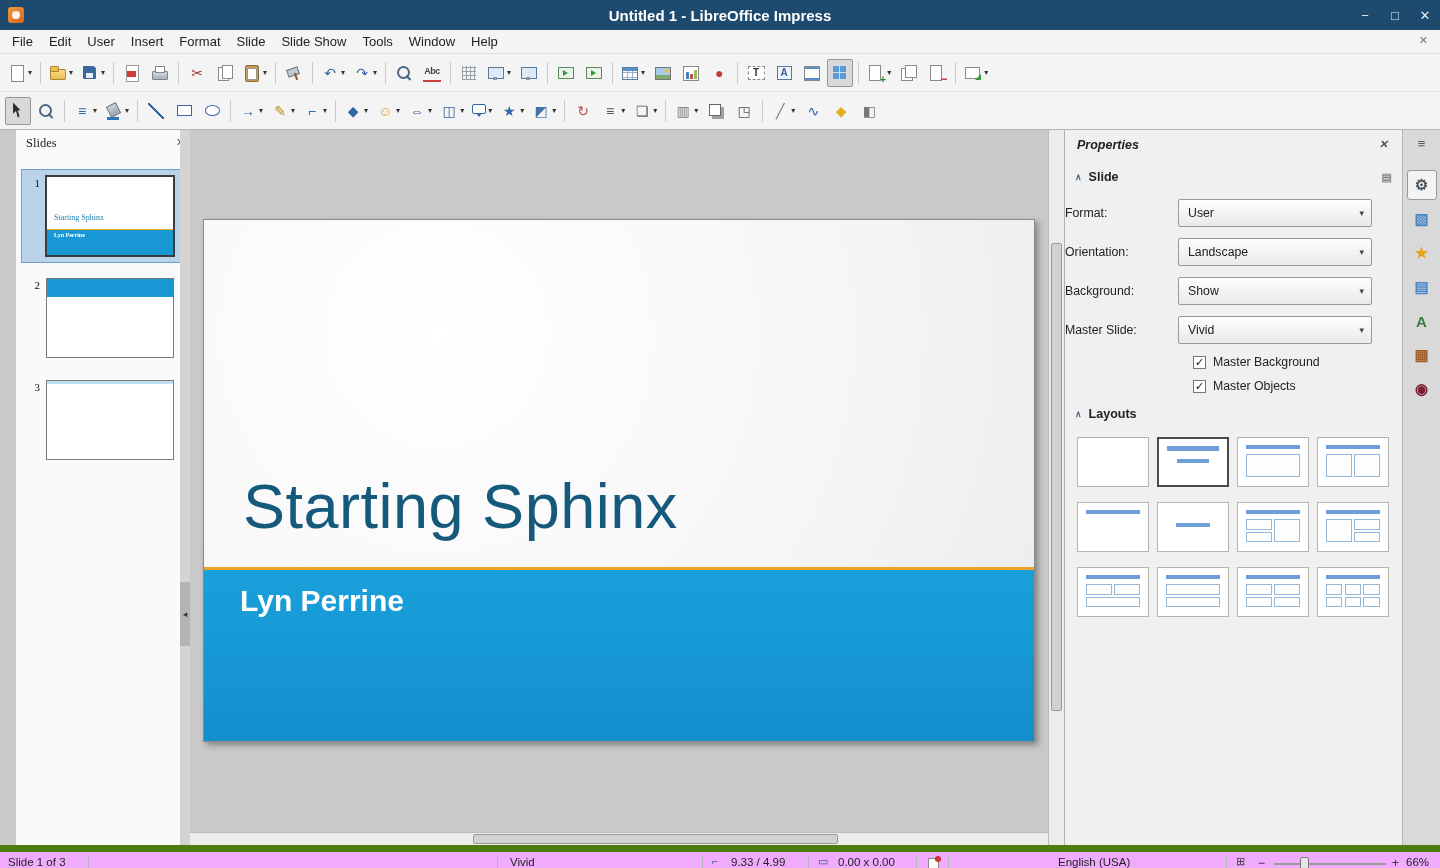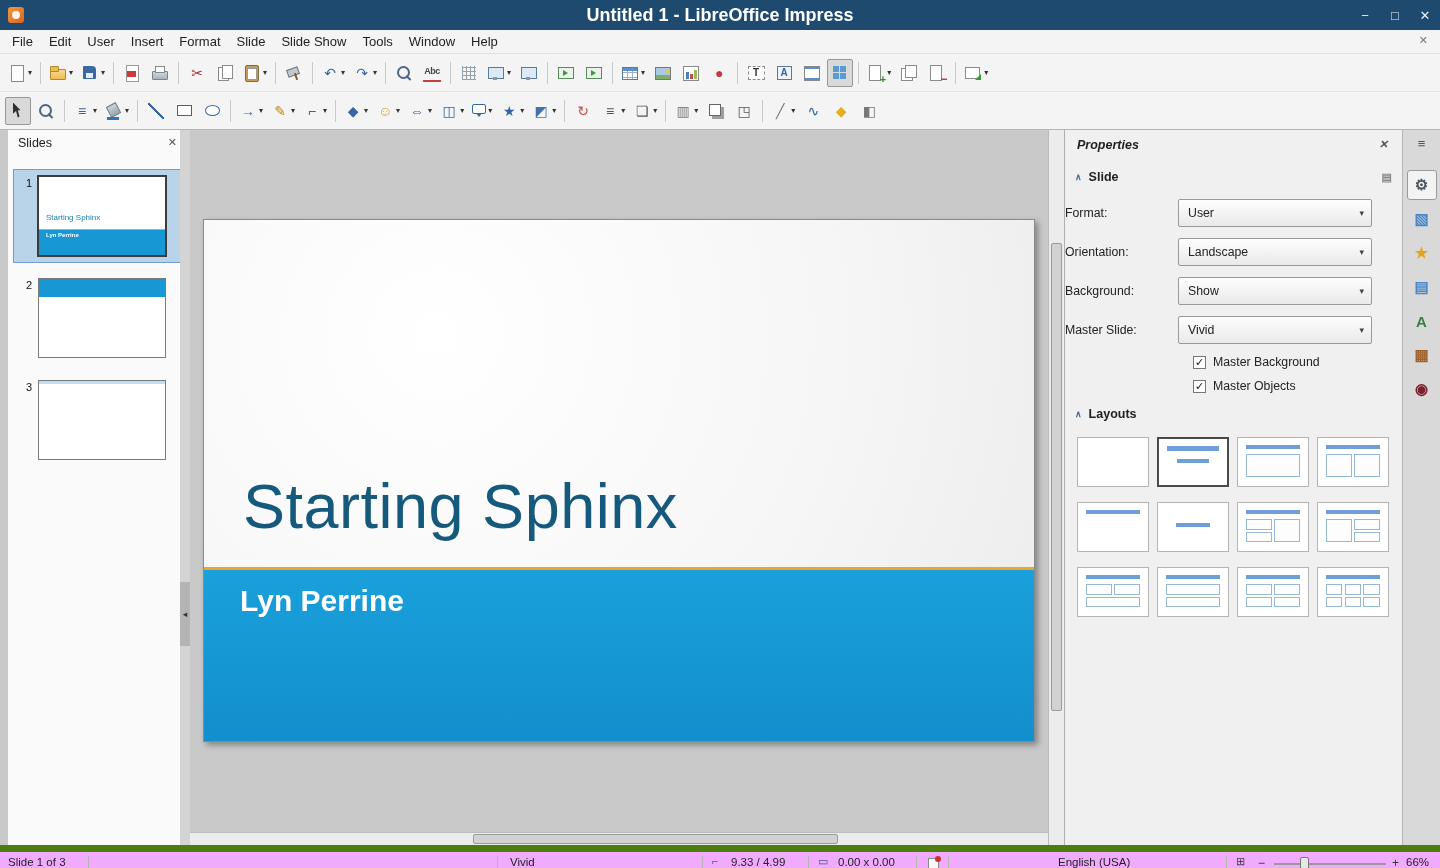--- a/index.html
+++ b/index.html
@@ -8,21 +8,21 @@
     position: relative; width: 1440px; height: 868px;
     font-family: "Liberation Sans", sans-serif;
     background: #f4f4f4; overflow: hidden;
     -webkit-font-smoothing: antialiased;
   }
   
   .titlebar { position:relative; height:30px; background:#1d4a6e; display:flex; align-items:center; }
   .app-icon { position:absolute; left:8px; top:7px; width:16px; height:16px; border-radius:3px;
     background:linear-gradient(135deg,#f09a3e,#d9641e); }
   .app-icon::after { content:""; position:absolute; left:4px; top:4px; width:8px; height:8px; border-radius:50%; background:#fff; opacity:.9; }
-  .title-text { flex:1; text-align:center; color:#ffffff; font-size:18px; font-weight:bold; }
+  .title-text { flex:1; text-align:center; color:#ffffff; font-size:15px; font-weight:bold; }
   .win-controls { position:absolute; right:6px; top:0; height:30px; display:flex; align-items:center; gap:12px; color:#e8eef4; font-size:13px; }
   .wc { width:18px; text-align:center; cursor:default; }
   
   .menubar { position:relative; height:24px; background:#f4f4f4; border-bottom:1px solid #e0e0e0; display:flex; align-items:center; }
   .menu-items { display:flex; height:100%; align-items:center; padding-left:4px; }
   .menu-item { padding:0 8px; font-size:13px; color:#222; height:100%; display:flex; align-items:center; }
   .menu-close { position:absolute; right:12px; top:4px; color:#777; font-size:11px; }
   
   .toolbar { height:38px; background:#f4f4f4; display:flex; align-items:center; padding:0 4px; }
   .tb1 { border-bottom:1px solid #e2e2e2; }
@@ -84,21 +84,21 @@
   .ci-paint::before { content:""; position:absolute; left:3px; top:2px; width:9px; height:10px; background:linear-gradient(#cdd4da,#9aa4ad); border:1px solid #6a747d; transform:rotate(-28deg); }
   .ci-paint::after { content:""; position:absolute; left:2px; bottom:0; width:12px; height:3px; background:#2e75b6; }
   .ci-line { width:16px; height:16px; background:linear-gradient(to top right,transparent 45%,#3465a4 45% 55%,transparent 55%); }
   .ci-rect { width:15px; height:11px; border:1px solid #3465a4; background:#fff; }
   .ci-ellipse { width:15px; height:11px; border:1px solid #3465a4; background:#fff; border-radius:50%; }
   .ci-callout { position:relative; width:14px; height:10px; border:1px solid #3465a4; border-radius:2px; background:#fff; margin-top:-3px; }
   .ci-callout::after { content:""; position:absolute; left:3px; bottom:-4px; border-left:3px solid transparent; border-right:3px solid transparent; border-top:4px solid #3465a4; }
   .ci-shadowbox::before { content:""; position:absolute; left:2px; top:2px; width:10px; height:10px; background:#fff; border:1px solid #666; box-shadow:3px 3px 0 #9aa0a6; }
   
   .main { position:relative; height:715px; background:#c9c9c9; }
-  .slides-panel { position:absolute; left:8px; top:0; width:180px; height:100%; background:#fafafa; border-right:1px solid #b0b0b0; }
+  .slides-panel { position:absolute; left:16px; top:0; width:180px; height:100%; background:#fafafa; border-right:1px solid #b0b0b0;font-family:Liberation Serif, serif; }
   .panel-head { position:relative; height:26px; padding:6px 10px 0; font-size:12.5px; color:#222; }
   .ph-close { position:absolute; right:10px; top:6px; font-size:11px; color:#555; }
   .thumbs { padding-top:14px; }
   .thumb-row { display:flex; align-items:flex-start; padding:6px 8px 6px 0; margin:0 6px 10px 6px; }
   .thumb-row.selected { background:#b9d3e9; outline:1px solid #6f9ecb; }
   .thumb-num { width:24px; text-align:right; padding:1px 6px 0 0; font-size:11px; color:#111; }
   .thumb { position:relative; width:128px; height:80px; background:#fff; border:1px solid #7a7a7a; overflow:hidden; }
   .thumb-row.selected .thumb { border-color:#3c3c3c; box-shadow:0 0 0 1px #3c3c3c; }
   .t-title { position:absolute; left:7px; top:36px; font-size:8px; color:#1a7fae; }
   .t-band { position:absolute; left:0; right:0; bottom:0; height:26px; background:#1798d5; border-top:1px solid #f0a32b; }

